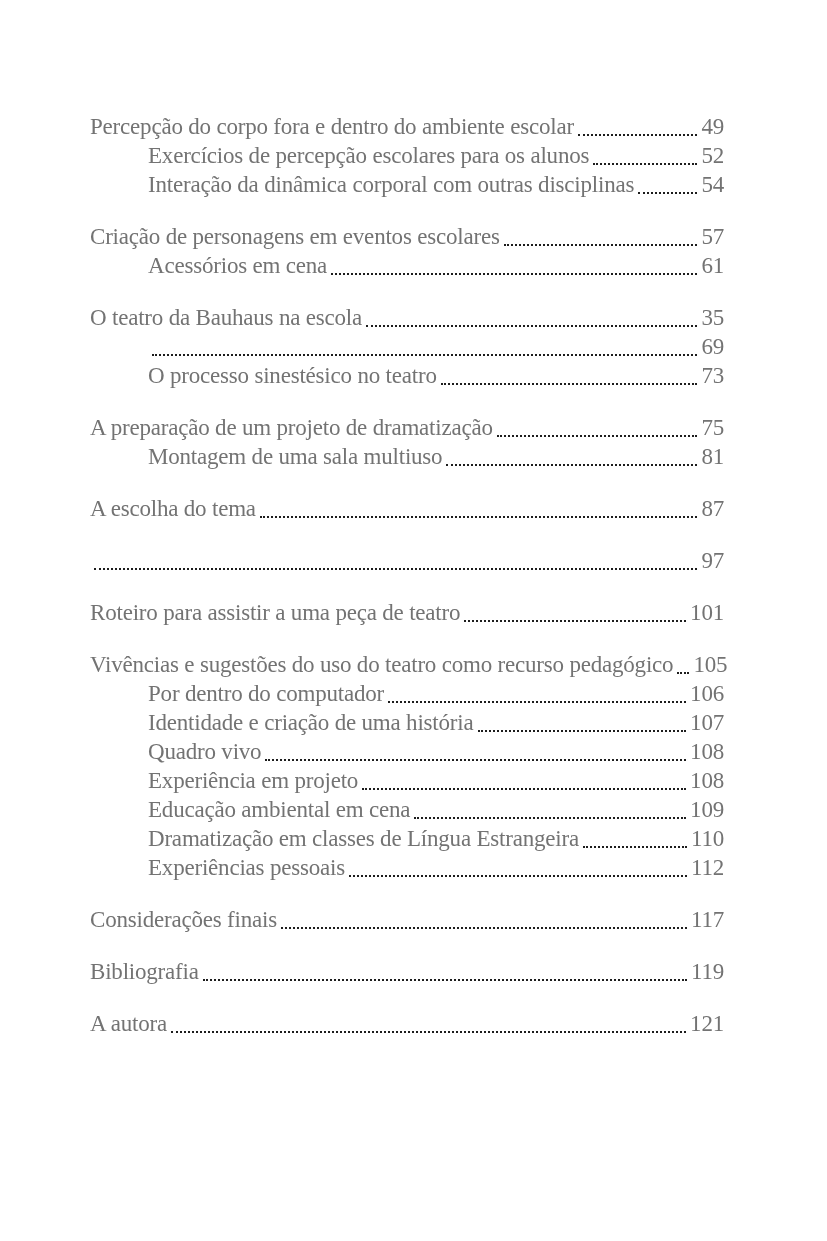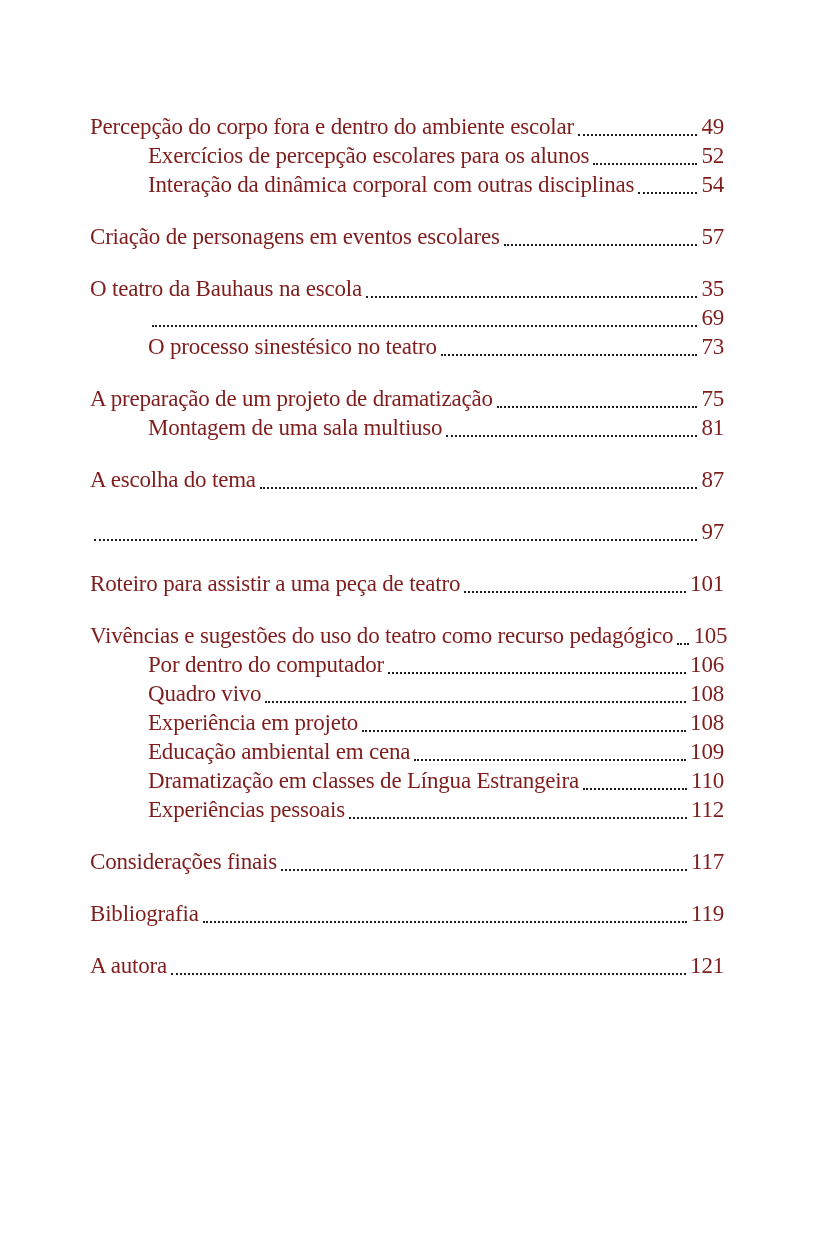--- a/index.html
+++ b/index.html
@@ -7,21 +7,21 @@
     padding: 0;
     background: #ffffff;
   }
   .page {
     position: relative;
     width: 827px;
     height: 1241px;
     background: #ffffff;
     overflow: hidden;
     font-family: "Liberation Serif", serif;
-    color: #7f1d1d;
+    color: #737373;
   }
   .toc {
     position: absolute;
     left: 90px;
     top: 112px;
     width: 634px;
   }
   .toc-group {
     margin-bottom: 23px;
   }
@@ -77,20 +77,25 @@
     <span class="dots"></span>
     <span class="pagenum">54</span>
   </div>
       </div>
       <div class="toc-group">
         <div class="entry">
     <span class="title">Criação de personagens em eventos escolares</span>
     <span class="dots"></span>
     <span class="pagenum">57</span>
   </div>
+        <div class="entry indent">
+    <span class="title">Acessórios em cena</span>
+    <span class="dots"></span>
+    <span class="pagenum">61</span>
+  </div>
       </div>
       <div class="toc-group">
         <div class="entry">
     <span class="title">O teatro da Bauhaus na escola</span>
     <span class="dots"></span>
     <span class="pagenum">35</span>
   </div>
         <div class="entry indent">
     <span class="dots"></span>
     <span class="pagenum">69</span>
@@ -136,20 +141,25 @@
       <div class="toc-group">
         <div class="entry">
     <span class="title">Vivências e sugestões do uso do teatro como recurso pedagógico</span>
     <span class="dots"></span>
     <span class="pagenum">105</span>
   </div>
         <div class="entry indent">
     <span class="title">Por dentro do computador</span>
     <span class="dots"></span>
     <span class="pagenum">106</span>
+  </div>
+        <div class="entry indent">
+    <span class="title">Identidade e criação de uma história</span>
+    <span class="dots"></span>
+    <span class="pagenum">107</span>
   </div>
         <div class="entry indent">
     <span class="title">Quadro vivo</span>
     <span class="dots"></span>
     <span class="pagenum">108</span>
   </div>
         <div class="entry indent">
     <span class="title">Experiência em projeto</span>
     <span class="dots"></span>
     <span class="pagenum">108</span>

